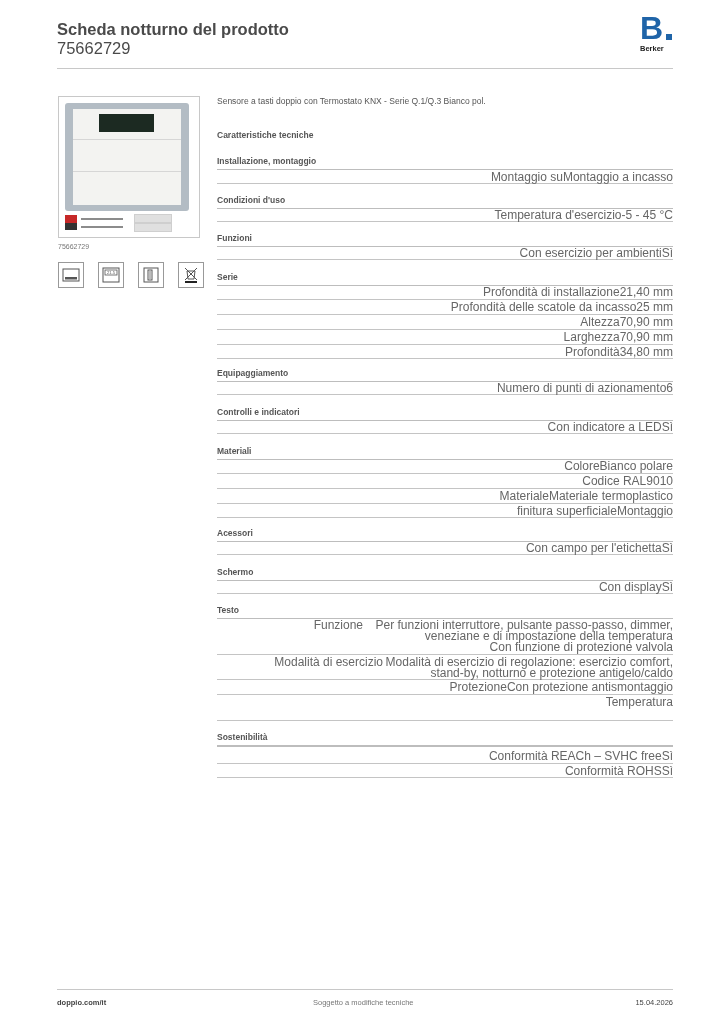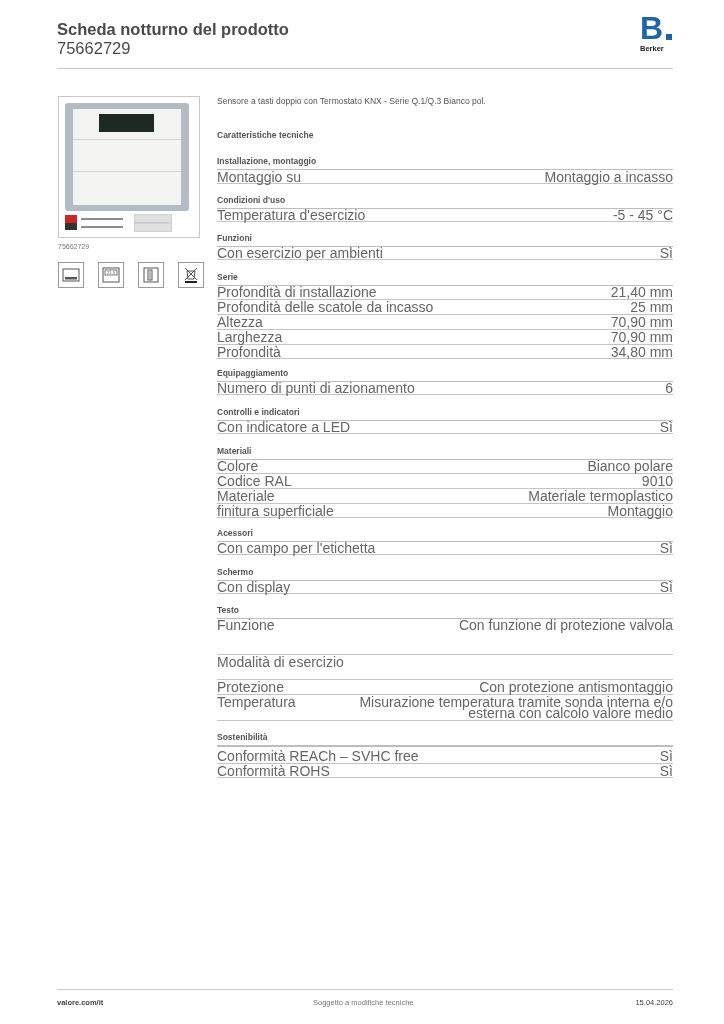--- a/index.html
+++ b/index.html
@@ -24,21 +24,21 @@
   .prodimg-caption { position: absolute; left: 58px; top: 243px; font-size: 7px; color: #777; }
 
   .icons { position: absolute; left: 58px; top: 262px; }
   .ico { position: absolute; top: 0; width: 26px; height: 26px; border: 1px solid #999; box-sizing: border-box; background: #fff; }
   .ico svg { width: 24px; height: 24px; display: block; }
 
   .content { position: absolute; left: 217px; top: 0; width: 456px; }
   .ptitle { position: absolute; left: 0; top: 96px; font-size: 8.5px; font-weight: normal; color: #555; white-space: nowrap; }
   .ctitle { position: absolute; left: 0; top: 130px; font-size: 8.5px; font-weight: bold; color: #555; }
   .section-h { position: absolute; left: 0; width: 456px; font-size: 8.5px; font-weight: bold; color: #555; height: 13px; border-bottom: 1px solid #bdbdbd; }
-  .row { position: absolute; left: 0; width: 456px; font-size: 14px; color: #666; border-bottom: 1px solid #c4c4c4; display: flex; justify-content: space-between; line-height: 11px; padding-top: 2px; box-sizing: border-box; }
+  .row { position: absolute; left: 0; width: 456px; font-size: 12px; color: #666; border-bottom: 1px solid #c4c4c4; display: flex; justify-content: flex-end; line-height: 11px; padding-top: 2px; box-sizing: border-box; }
   .row .v { text-align: right; }
 
   .footer-rule { position: absolute; left: 57px; top: 989px; width: 616px; height: 1px; background: #c8c8c8; }
   .footer-l { position: absolute; left: 57px; top: 998px; font-size: 7.5px; font-weight: bold; color: #444; }
   .footer-c { position: absolute; left: 313px; top: 998px; font-size: 7.5px; color: #777; }
   .footer-r { position: absolute; right: 51px; top: 998px; font-size: 7.5px; font-weight: normal; color: #444; }
 </style>
 </head>
 <body>
 
@@ -184,42 +184,43 @@
   <div class="section-h" style="top:567px">Schermo</div>
   <div class="row" style="top:580px; height:14px">
       <span>Con display</span>
       <span class="v">Sì</span>
     </div>
 
   <div class="section-h" style="top:605px">Testo</div>
   <div class="row" style="top:618px; height:37px">
     <span>Funzione</span>
     <span class="v" style="width:310px">
+      <span style="display:block">Per funzioni interruttore, pulsante passo-passo, dimmer, veneziane e di impostazione della temperatura</span>
       <span style="display:block">Con funzione di protezione valvola</span>
     </span>
   </div>
   <div class="row" style="top:655px; height:25px">
       <span>Modalità di esercizio</span>
+      <span class="v" style="width:290px">Modalità di esercizio di regolazione: esercizio comfort, stand-by, notturno e protezione antigelo/caldo</span>
     </div>
   <div class="row" style="top:680px; height:15px">
       <span>Protezione</span>
       <span class="v">Con protezione antismontaggio</span>
     </div>
   <div class="row" style="top:695px; height:26px">
       <span>Temperatura</span>
-      <span class="v" style="width:320px">Misurazione temperatura tramite sonda interna e/o esterna con calcolo valore medio</span>
     </div>
 
   <div class="section-h" style="top:732px; border-bottom:2px solid #bdbdbd">Sostenibilità</div>
   <div class="row" style="top:749px; height:15px">
       <span>Conformità REACh – SVHC free</span>
       <span class="v">Sì</span>
     </div>
   <div class="row" style="top:764px; height:14px">
       <span>Conformità ROHS</span>
       <span class="v">Sì</span>
     </div>
 </div>
 
 <div class="footer-rule"></div>
-<div class="footer-l">valore.com/it</div>
+<div class="footer-l">doppio.com/it</div>
 <div class="footer-c">Soggetto a modifiche tecniche</div>
 <div class="footer-r">15.04.2026</div>
 
 </body></html>

